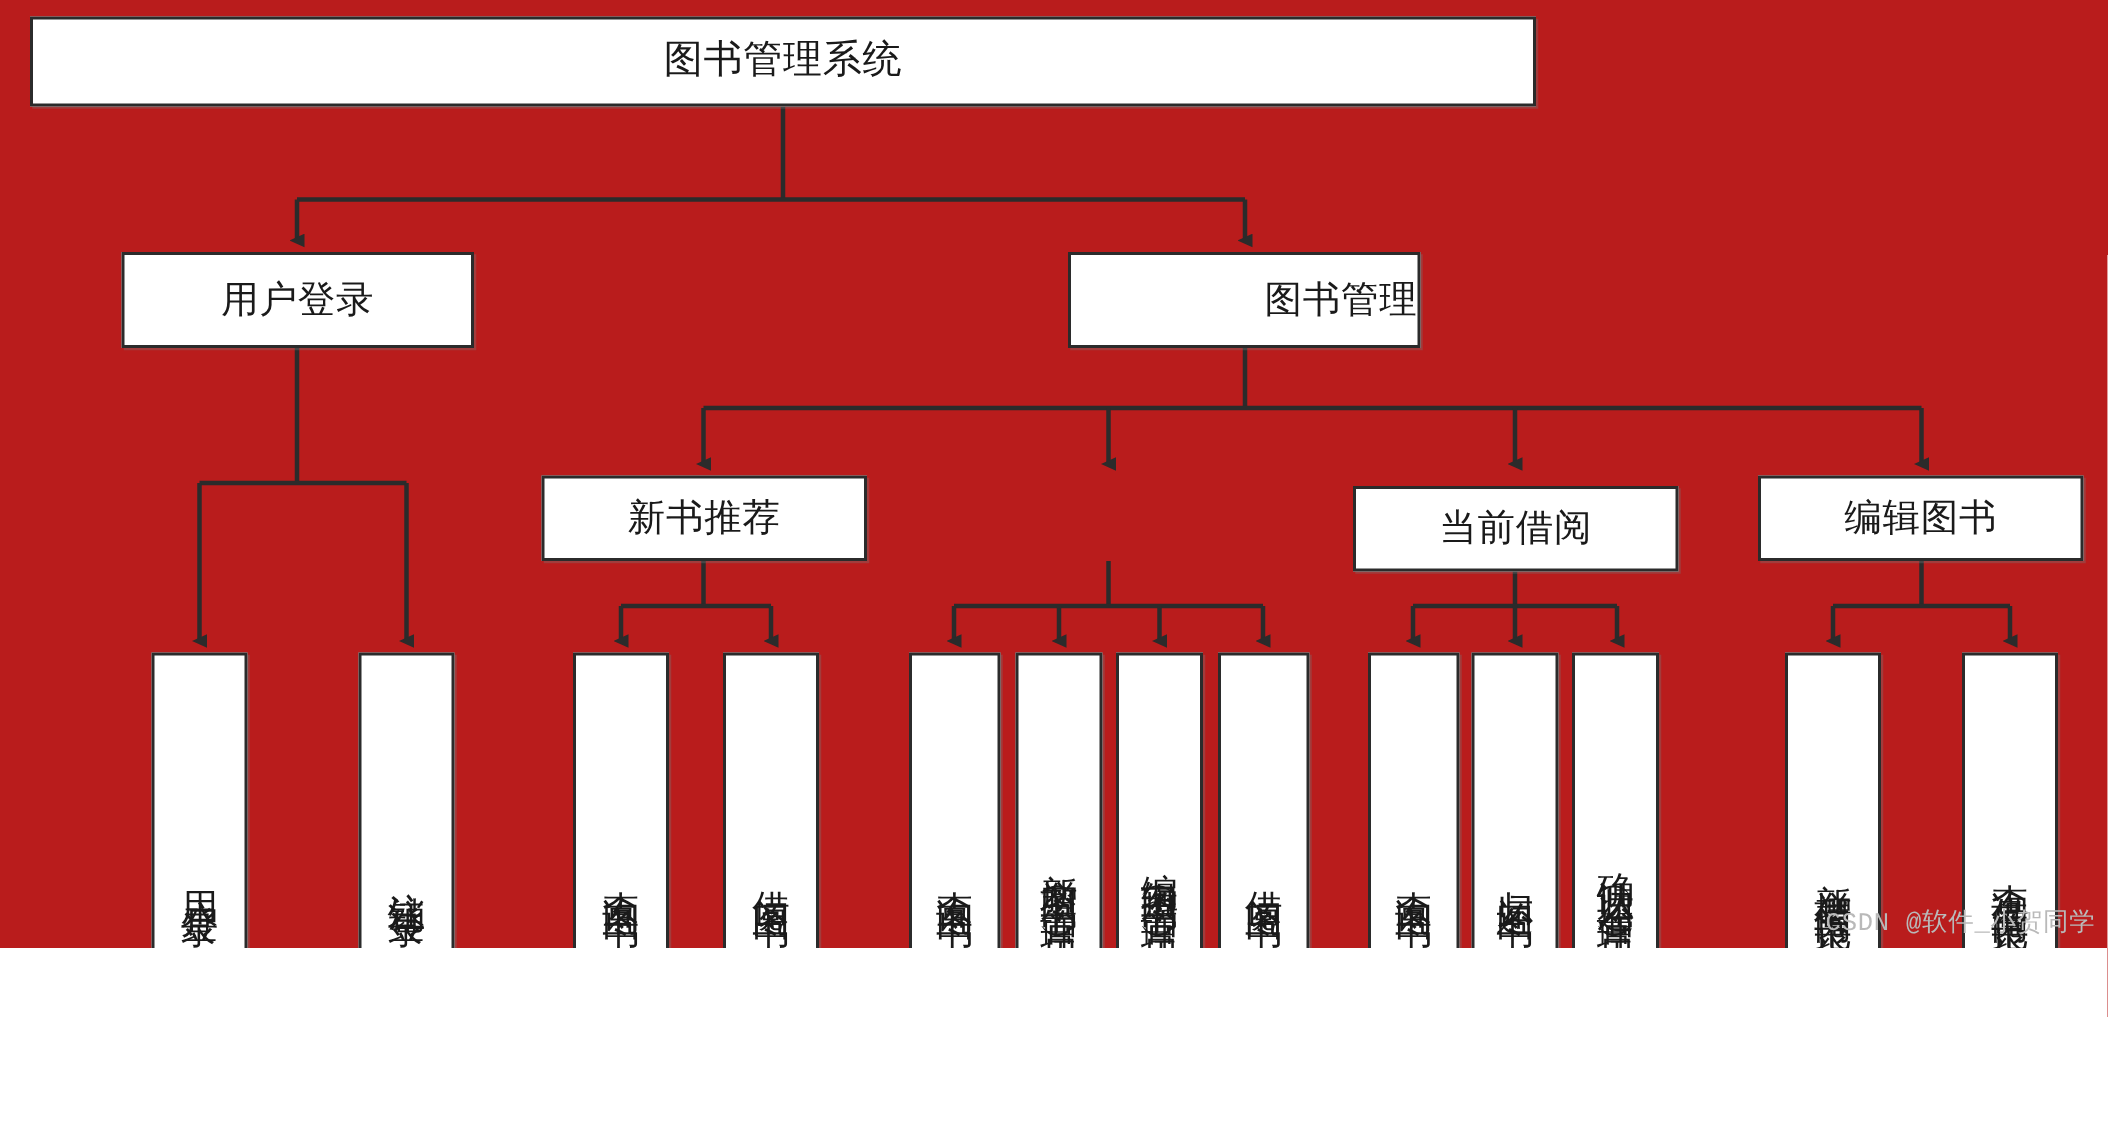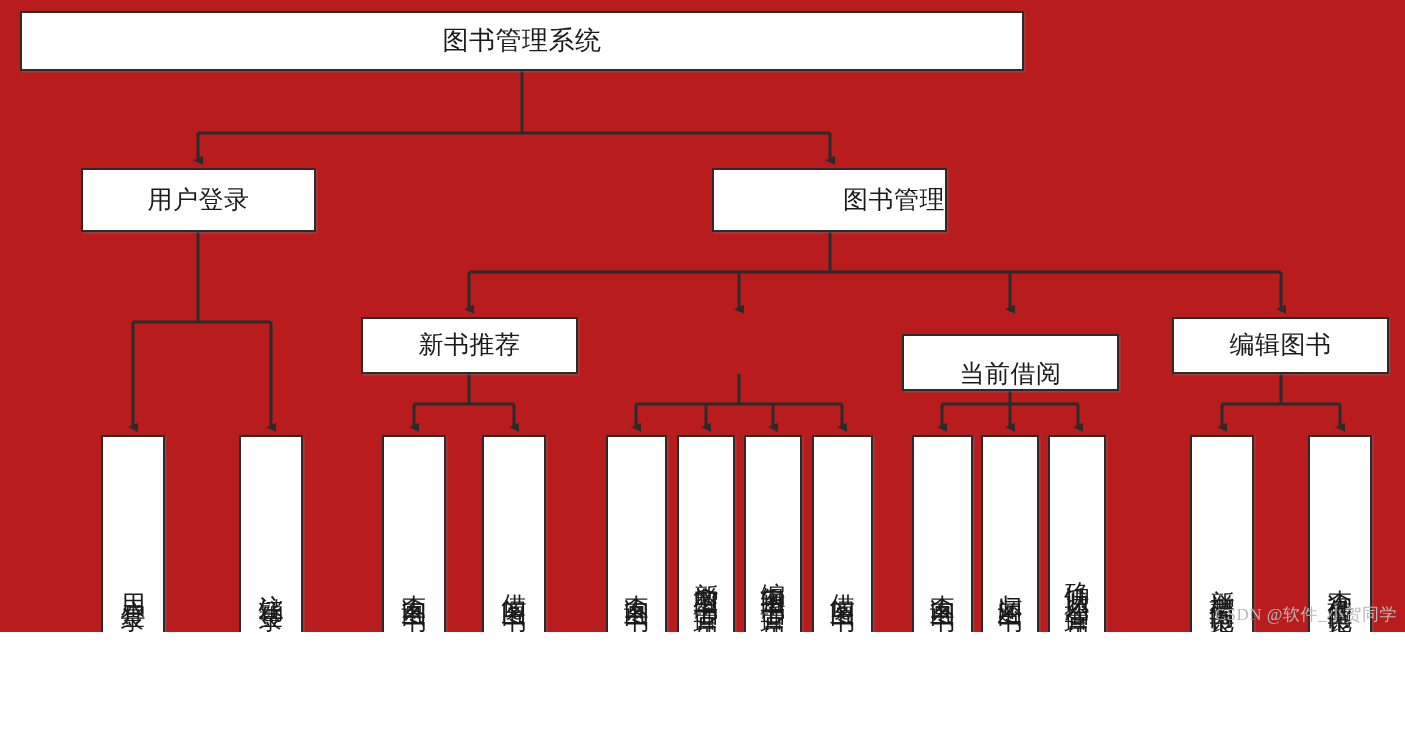--- a/index.html
+++ b/index.html
@@ -63,21 +63,21 @@
     text-align: center;
   }
   .watermark {
     position: absolute;
     right: 8px;
     bottom: 6px;
     font-size: 17px;
     color: #b9b9b9;
     letter-spacing: 0.5px;
     white-space: nowrap;
-    font-family: Liberation Serif, serif;
+    font-family: Liberation Mono, monospace;
   }
 </style>
 </head>
 <body>
 
 <div id="canvas">
 
   <svg id="edges" viewBox="0 0 1405 747" width="1405" height="747" xmlns="http://www.w3.org/2000/svg">
     <defs>
       <marker id="arrow" markerWidth="10" markerHeight="10" refX="4.2" refY="5" orient="auto" markerUnits="userSpaceOnUse">
@@ -135,21 +135,21 @@
   <div class="node h" style="left:81px; top:168px; width:235px; height:64px;">
     <span class="label">用户登录</span>
   </div>
   <div class="node h" style="left:712px; top:168px; width:235px; height:64px;justify-content:flex-end;">
     <span class="label">图书管理</span>
   </div>
 
   <div class="node h" style="left:361px; top:317px; width:217px; height:57px;">
     <span class="label">新书推荐</span>
   </div>
-  <div class="node h" style="left:902px; top:334px; width:217px; height:57px;align-items:flex-end;">
+  <div class="node h" style="left:902px; top:324px; width:217px; height:57px;">
     <span class="label">当前借阅</span>
   </div>
   <div class="node h" style="left:1172px; top:317px; width:217px; height:57px;">
     <span class="label">编辑图书</span>
   </div>
 
   <div class="node v" style="left:101px; top:435px; width:64px; height:298px;">
     <span class="label">用户登录</span>
   </div>
   <div class="node v" style="left:239px; top:435px; width:64px; height:298px;">

